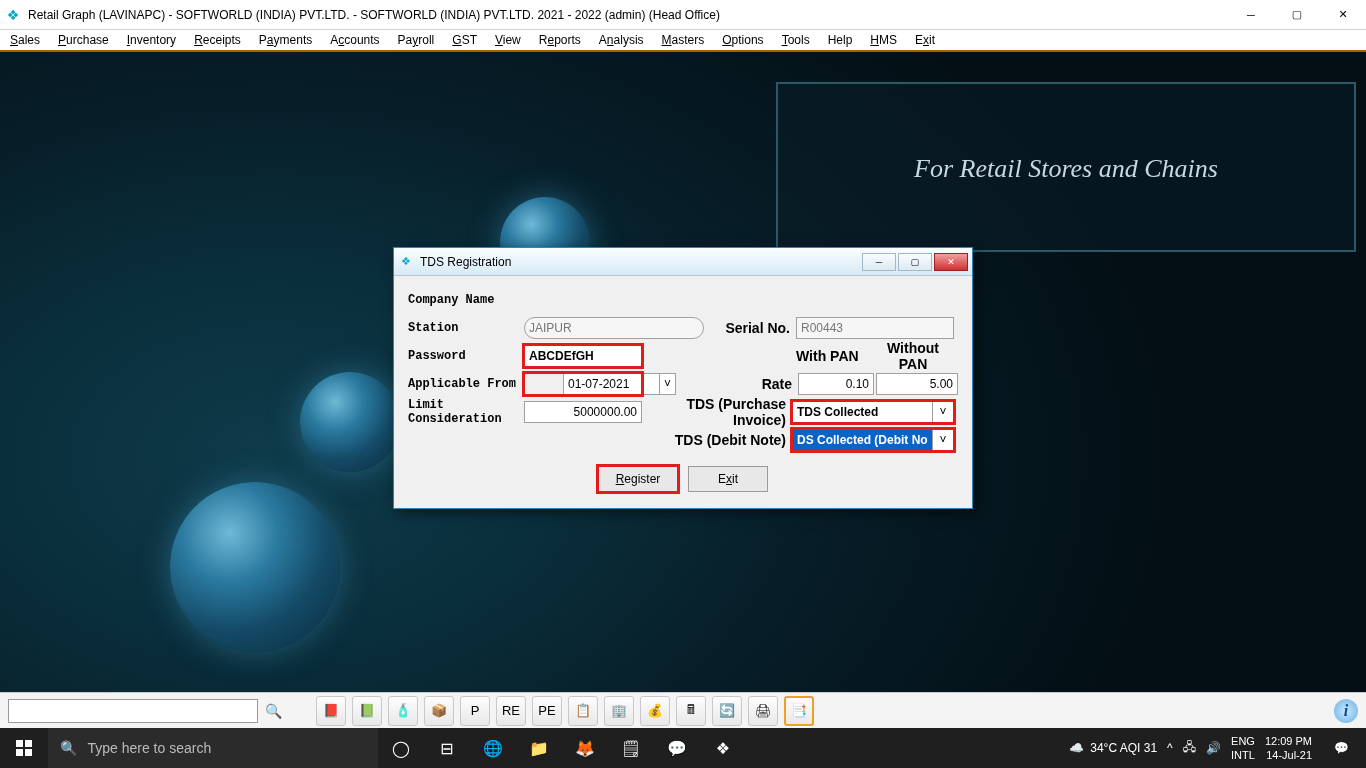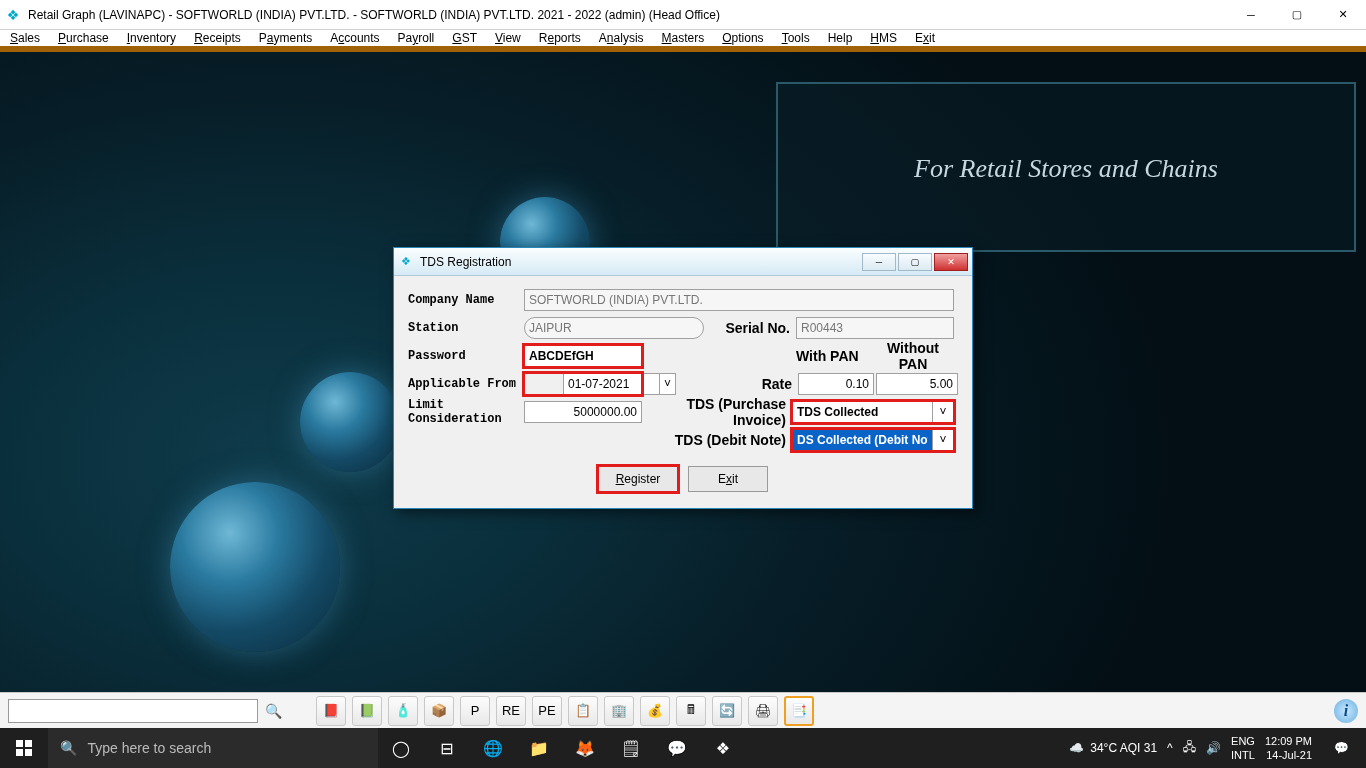--- a/index.html
+++ b/index.html
@@ -6,21 +6,21 @@
 body { width: 1366px; height: 768px; overflow: hidden; background: #fff; position: relative; }
 
 
 .titlebar { height: 30px; background: #fff; display: flex; align-items: center; padding-left: 4px; border-bottom: 1px solid #d0d0d0; }
 .titlebar .app-icon { width: 18px; height: 18px; margin-right: 6px; display:flex; align-items:center; justify-content:center; color:#00a8cc; font-size:14px;}
 .titlebar .title { font-size: 12px; color: #000; flex: 1; }
 .win-controls { display: flex; }
 .win-btn { width: 46px; height: 30px; display:flex; align-items:center; justify-content:center; font-size:11px; cursor:pointer; }
 
 
-.menubar { height: 22px; background: #fff; display: flex; align-items: center; padding: 0 10px; gap: 18px; border-bottom: 6px solid #a16207; }
+.menubar { height: 22px; background: #fff; display: flex; align-items: center; padding: 0 10px; gap: 18px; border-bottom: 2px solid #a16207; }
 .menubar .menu { font-size: 12px; color: #000; cursor: pointer; }
 .menubar .menu u { text-decoration: underline; }
 
 
 .client { position: absolute; top: 52px; left: 0; right: 0; bottom: 40px; background: radial-gradient(ellipse 900px 600px at 20% 60%, #0f3b4a 0%, #0a2f3c 30%, #071e28 60%, #030f15 100%); overflow:hidden; }
 
 .glow-sphere { position:absolute; border-radius:50%; background: radial-gradient(circle at 35% 30%, #6fb8d6 0%, #2a7aa0 30%, #144a66 60%, #0a2a3c 100%); box-shadow: 0 0 30px rgba(60,140,180,.5); }
 .s1 { width: 90px; height: 90px; left: 500px; top: 145px; }
 .s2 { width: 100px; height: 100px; left: 300px; top: 320px; }
 .s3 { width: 170px; height: 170px; left: 170px; top: 430px; }
@@ -117,21 +117,20 @@
       <div class="txt">TDS Registration</div>
       <div class="dlg-btns">
         <div class="b">─</div>
         <div class="b">▢</div>
         <div class="b close">✕</div>
       </div>
     </div>
     <div class="dlg-body">
       <div class="row">
         <div class="lbl">Company Name</div>
-        <input class="inp ro" style="width: 430px;" readonly="" value="SOFTWORLD (INDIA) PVT.LTD.">
       </div>
       <div class="row">
         <div class="lbl">Station</div>
         <input class="inp ro" style="width: 180px; border-radius: 11px;" readonly="" value="JAIPUR">
         <div class="lbl2" style="width:92px">Serial No.</div>
         <input class="inp ro" style="width: 158px;" readonly="" value="R00443">
       </div>
       <div class="row">
         <div class="lbl">Password</div>
         <input class="inp hl-red" style="width: 118px; font-weight: bold;" value="ABCDEfGH">

